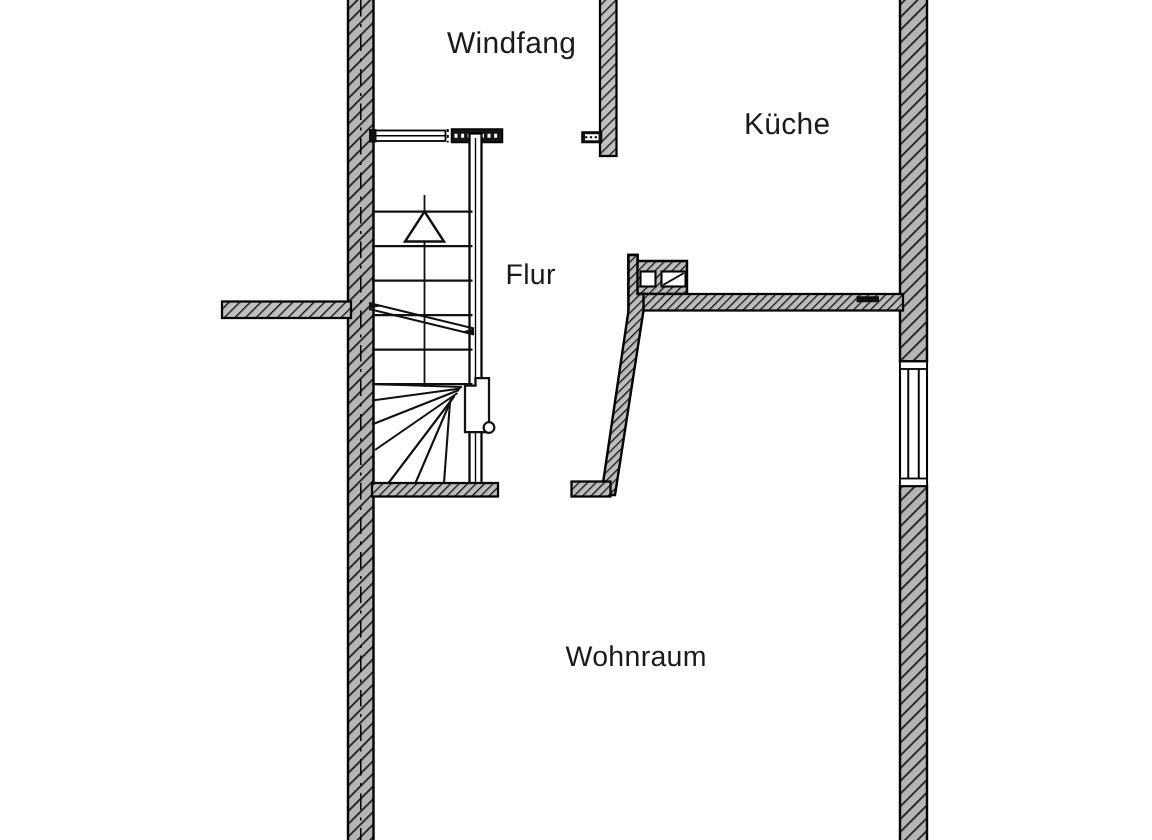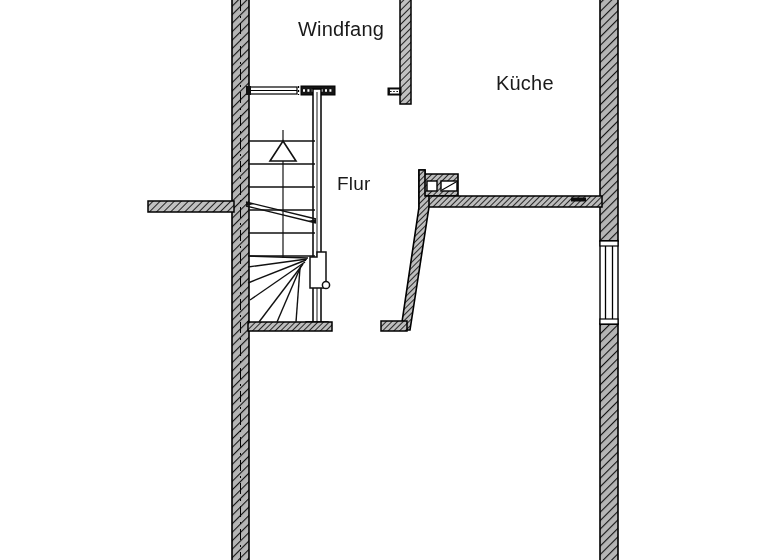--- a/index.html
+++ b/index.html
@@ -200,14 +200,15 @@
     </g>
 
   </svg>
 
   <div class="room-label" id="label-windfang">Windfang</div>
 
   <div class="room-label" id="label-kueche">Küche</div>
 
   <div class="room-label" id="label-flur">Flur</div>
 
+  <div class="room-label" id="label-wohnraum">Wohnraum</div>
 
 </div>
 
 </body></html>

